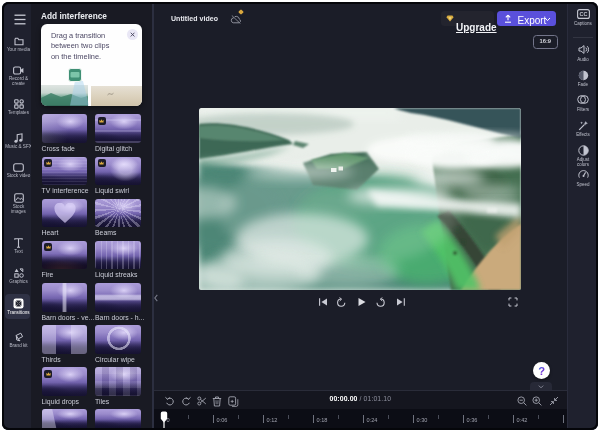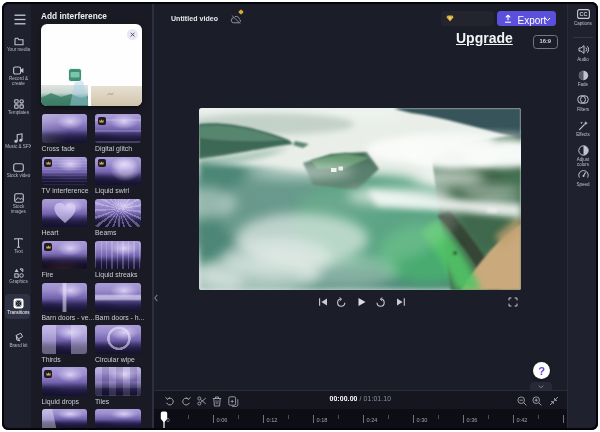--- a/index.html
+++ b/index.html
@@ -93,20 +93,21 @@
         </g>
       </svg>Brand kit</div>
 </div>
 <div id="panel"></div>
 <div id="pdivider"></div>
 <svg class="abs" style="left:152.5px;top:293px;z-index:5" width="6" height="10" viewBox="0 0 6 10">
     <path d="M4.3 1.8 L1.8 5 L4.3 8.2" fill="none" stroke="#787b89" stroke-width="1.1"></path>
   </svg>
 <div id="ptitle">Add interference</div>
 <div id="card">
+ <div style="position:absolute;left:10px;top:6.5px;width:68px;color:#4b4763;font-size:7.4px;line-height:10.6px;">Drag a transition between two clips on the timeline.</div>
  <div style="position:absolute;right:4px;top:4.5px;width:11.5px;height:11.5px;border-radius:50%;background:#e9e7f5;">
       <svg style="display:block;margin:3.2px auto 0 auto" width="5.2" height="5.2" viewBox="0 0 5 5">
         <path d="M0.7 0.7 L4.3 4.3 M4.3 0.7 L0.7 4.3" stroke="#4a4760" stroke-width="0.9"></path>
       </svg>
     </div>
  <div style="position:absolute;left:0;top:60.5px;width:46.5px;height:21px;background:linear-gradient(180deg,#dfe5e2 0%,#c8d5cf 38%,#6aa28c 60%,#3a7560 80%,#2c5c4e 100%);"></div>
  <svg style="position:absolute;left:0;top:66px" width="46.5" height="15.5" viewBox="0 0 46.5 15.5">
       <path d="M0 8 L10 3 L20 7 L30 4 L40 8 L46.5 6 L46.5 15.5 L0 15.5 Z" fill="#3f8068" opacity=".85"></path>
     </svg>
  <div style="position:absolute;left:49.5px;top:61.5px;width:51.5px;height:20px;background:linear-gradient(180deg,#e6e0d4 0%,#dbd1bc 55%,#cfc3ab 100%);"></div>
@@ -211,21 +212,21 @@
     <path d="M3.2 7.8 A2.5 2.5 0 0 1 3.4 2.9 A3.2 3.2 0 0 1 9.3 4 A2.1 2.1 0 0 1 9.1 7.8 Z" fill="none" stroke="#8d8f9a" stroke-width="1"></path>
     <line x1="1.8" y1="0.4" x2="10.4" y2="8.6" stroke="#8d8f9a" stroke-width="1"></line>
     <line x1="2.6" y1="0" x2="11" y2="8" stroke="#1b1d28" stroke-width="1"></line>
   </svg>
 <div class="abs" style="left:239.3px;top:9.8px;width:4px;height:4px;background:#d9a73e;border-radius:1px;transform:rotate(45deg);z-index:2"></div>
 <div class="abs" style="left:441px;top:10.5px;width:53px;height:15.2px;background:#23242e;border-radius:3.5px;z-index:2">
  <svg style="position:absolute;left:5px;top:4px" width="8" height="7" viewBox="0 0 8 7">
       <path d="M1.6 0.5 L6.4 0.5 L7.6 2.3 L4 6.5 L0.4 2.3 Z" fill="#d9ad3f"></path>
       <path d="M2.5 2.3 L4 4.9 L5.5 2.3 Z" fill="#f0d98a"></path>
     </svg>
- <div style="position:absolute;left:15px;top:19px;color:#f2f3f6;font-size:14px;font-weight:bold;text-decoration:underline;">Upgrade</div>
+ <div style="position:absolute;left:15px;top:11px;color:#f2f3f6;font-size:10px;font-weight:bold;text-decoration:underline;">Upgrade</div>
 </div>
 <div class="abs" style="left:497px;top:10.5px;width:59px;height:15.2px;background:#5a50dc;border-radius:3.5px;z-index:2">
  <svg style="position:absolute;left:7px;top:3.2px" width="8" height="9" viewBox="0 0 8 9">
       <path d="M4 1.2 L4 6.2 M4 1.2 L1.8 3.4 M4 1.2 L6.2 3.4" fill="none" stroke="#fff" stroke-width="1.1"></path>
       <path d="M1 8.2 L7 8.2" stroke="#fff" stroke-width="1.1"></path>
     </svg>
  <div style="position:absolute;left:20.5px;top:4px;color:#fff;font-size:10px;font-weight:normal;">Export</div>
  <svg style="position:absolute;left:47px;top:6px" width="7" height="5" viewBox="0 0 7 5">
       <path d="M1 1 L3.5 3.6 L6 1" fill="none" stroke="#fff" stroke-width="1"></path>
     </svg>

